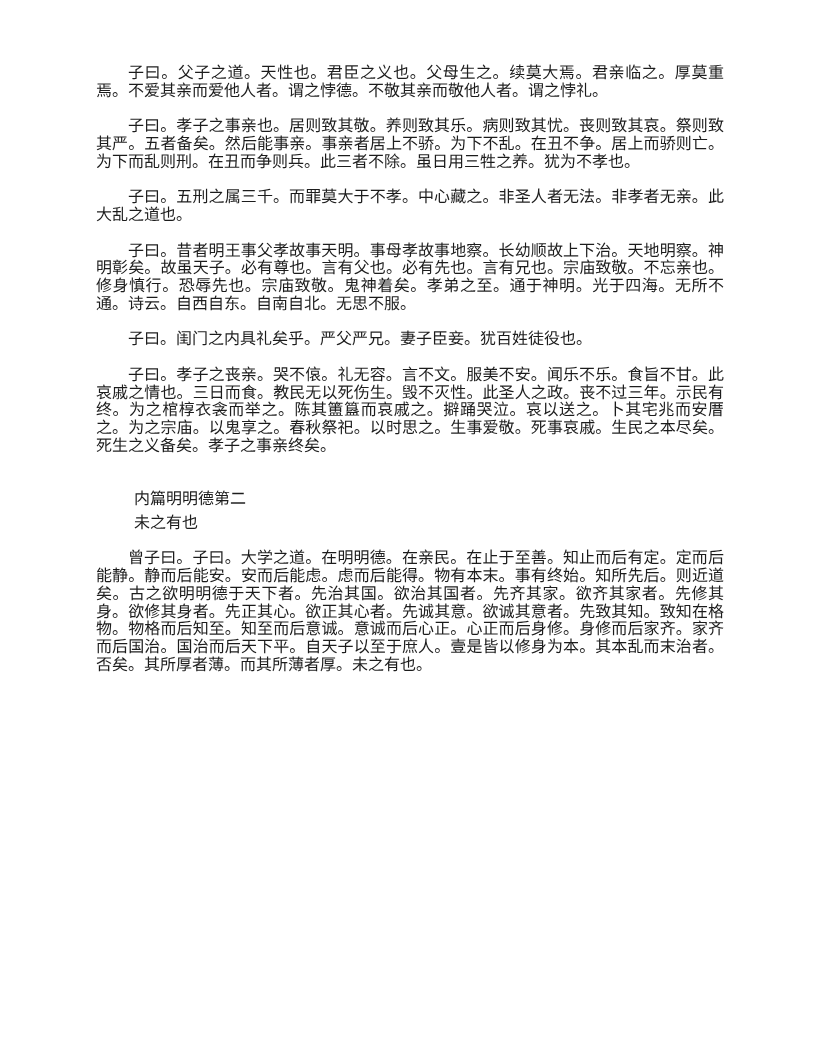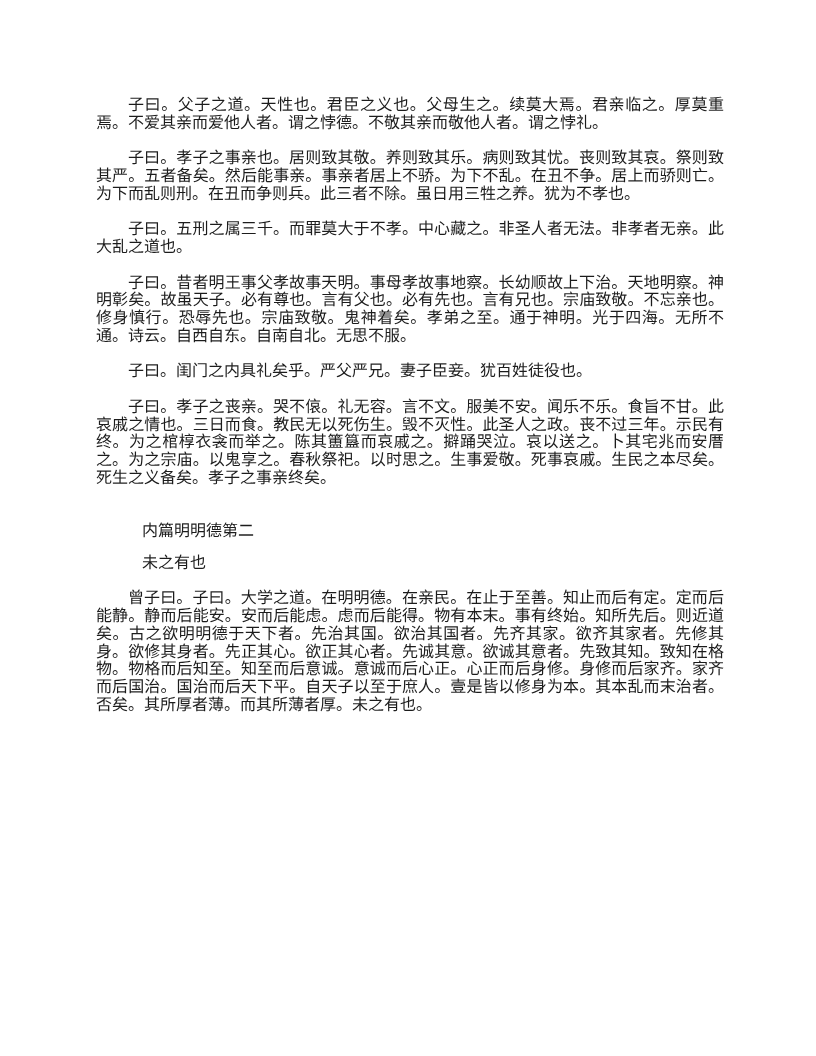--- a/index.html
+++ b/index.html
@@ -10,38 +10,38 @@
   body {
     width: 816px;
     height: 1056px;
     overflow: hidden;
     font-family: "Liberation Serif", "DejaVu Serif", serif;
   }
   .page {
     box-sizing: border-box;
     width: 816px;
     height: 800px;
-    padding: 96px 92px 40px 96px;
+    padding: 64px 92px 40px 96px;
     background: #ffffff;
     color: #1c1c1c;
   }
   .para {
     margin: 0 0 17.75px 0;
     font-size: 16px;
     line-height: 17.75px;
     text-align: justify;
     text-indent: 2em;
     letter-spacing: 0;
     word-break: normal;
   }
   .heading-block {
     margin: 35.5px 0 17.75px 0;
   }
   .heading-line {
-    margin: 14px;
+    margin: 6px;
     font-size: 16px;
     line-height: 17.75px;
     text-indent: 2em;
     text-align: left;
   }
 </style>
 </head>
 <body>
 
 <div class="page">

